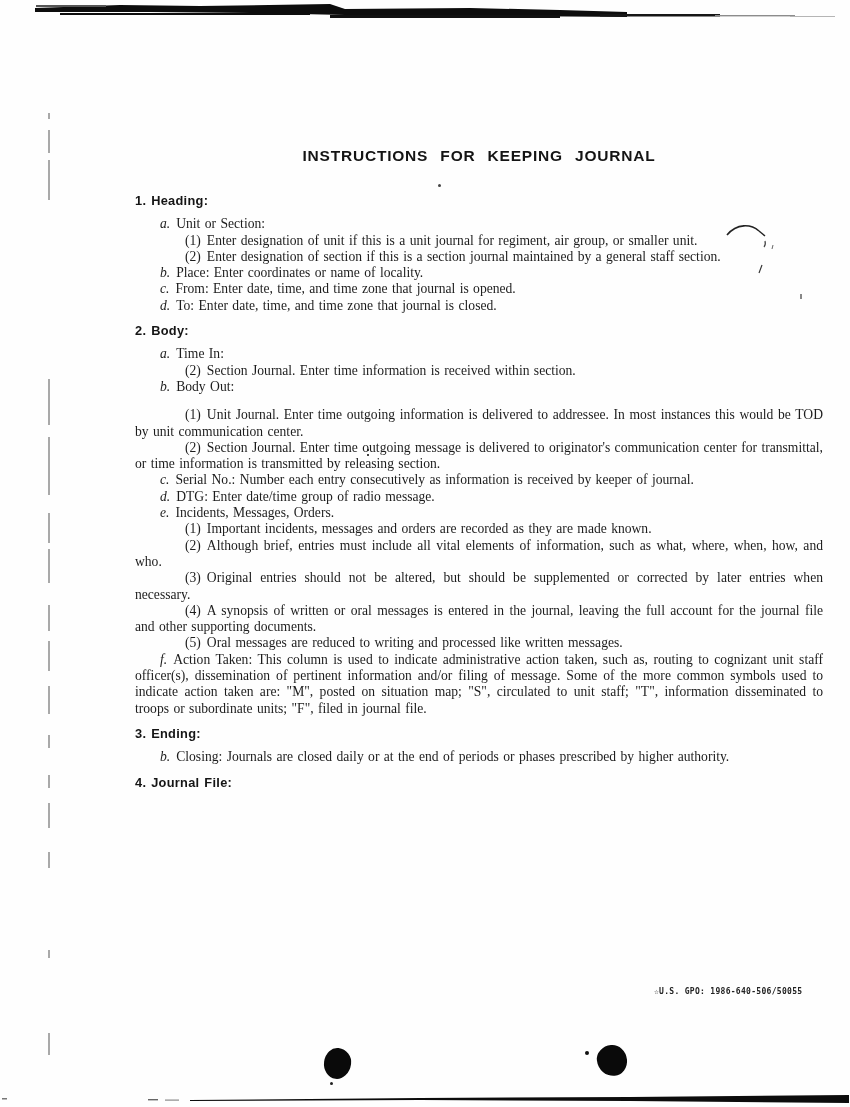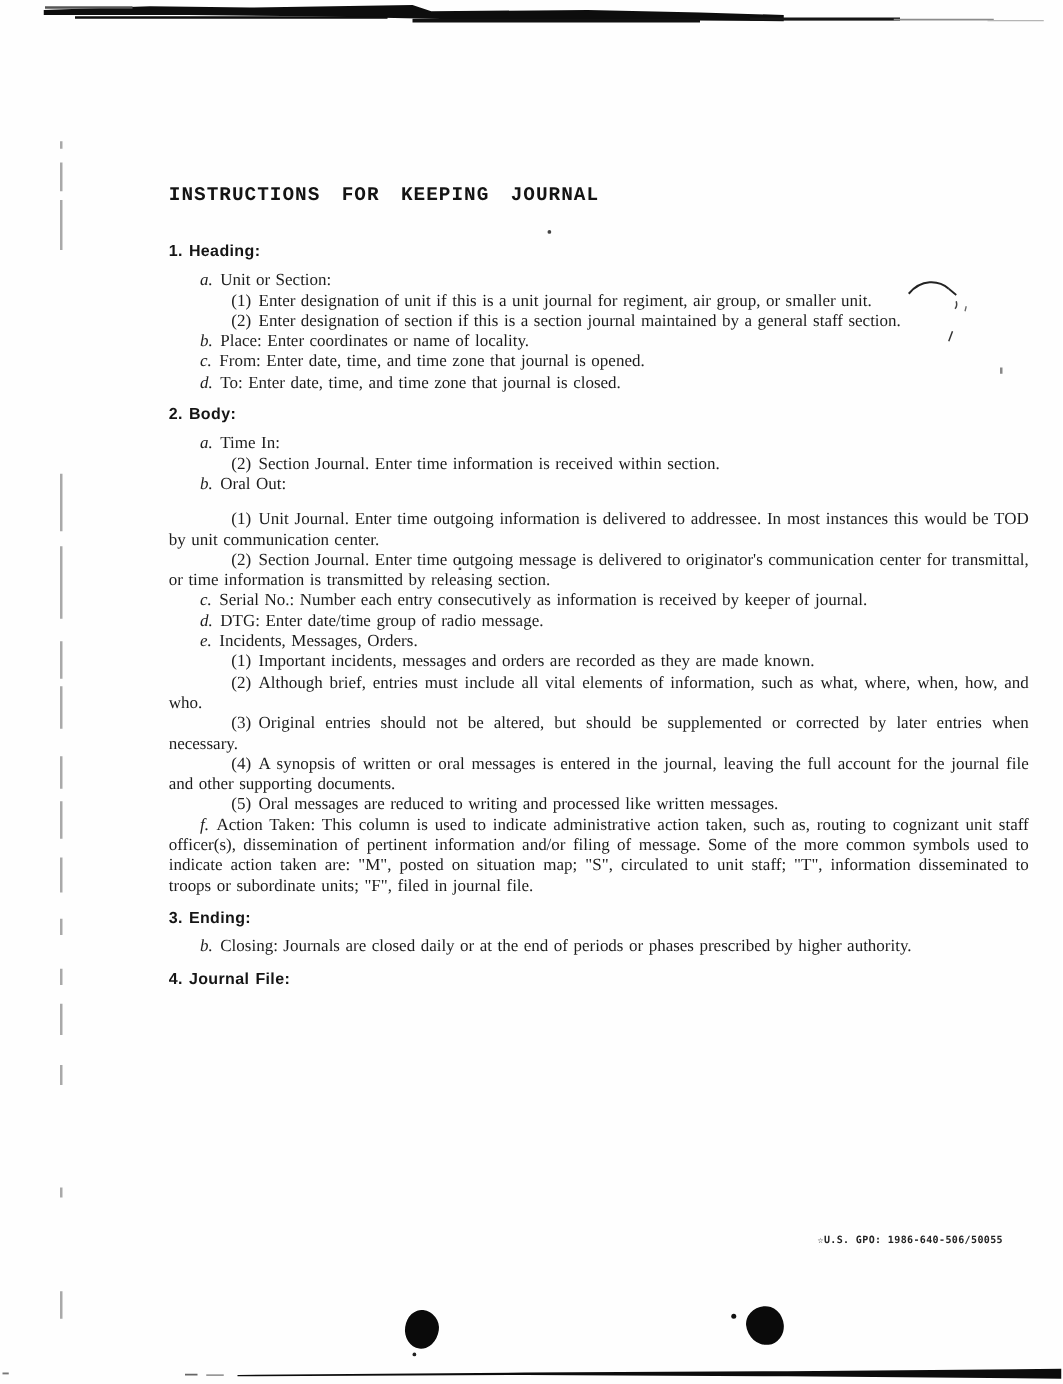--- a/index.html
+++ b/index.html
@@ -2,21 +2,21 @@
 <html><head>
 <meta charset="utf-8">
 <style>
   html,body{margin:0;padding:0;background:#fff;}
   .page{
     position:relative;width:850px;height:1107px;background:#fefefe;
     font-family:"Liberation Serif",serif;color:#1c1c1c;overflow:hidden;
   }
   .title{
     position:absolute;left:135px;top:147px;width:688px;margin:0;
-    font-family:Liberation Mono, monospace;
+    text-align:center;font-family:Liberation Sans, sans-serif;
     font-size:15.5px;font-weight:bold;letter-spacing:.8px;word-spacing:7px;color:#141414;
   }
   .content{
     position:absolute;left:135px;top:181px;width:688px;
     font-size:13.6px;line-height:16.3px;text-align:justify;word-spacing:1px;margin-top:12px;
   }
   .para{margin:0;}
   .para.h1{
     font-family:"Liberation Sans",sans-serif;font-weight:bold;font-size:12.8px;
     letter-spacing:.3px;margin:9px 0 7px;text-align:left;color:#151515;
@@ -94,21 +94,21 @@
       <p class="para h1 first">1. Heading:</p>
       <p class="para item"><span class="label">a.</span><span>Unit or Section:</span></p>
       <p class="para sub"><span class="label">(1)</span><span>Enter designation of unit if this is a unit journal for regiment, air group, or smaller unit.</span></p>
       <p class="para sub"><span class="label">(2)</span><span>Enter designation of section if this is a section journal maintained by a general staff section.</span></p>
       <p class="para item"><span class="label">b.</span><span>Place: Enter coordinates or name of locality.</span></p>
       <p class="para item"><span class="label">c.</span><span>From: Enter date, time, and time zone that journal is opened.</span></p>
       <p class="para item"><span class="label">d.</span><span>To: Enter date, time, and time zone that journal is closed.</span></p>
       <p class="para h1">2. Body:</p>
       <p class="para item"><span class="label">a.</span><span>Time In:</span></p>
       <p class="para sub"><span class="label">(2)</span><span>Section Journal.  Enter time information is received within section.</span></p>
-      <p class="para item"><span class="label">b.</span><span>Oral Out:</span></p>
+      <p class="para item"><span class="label">b.</span><span>Body Out:</span></p>
       <p class="para sub gap"><span class="label">(1)</span><span>Unit Journal.  Enter time outgoing information is delivered to addressee.  In most instances this would be TOD by unit communication center.</span></p>
       <p class="para sub"><span class="label">(2)</span><span>Section Journal.  Enter time outgoing message is delivered to originator's communication center for transmittal, or time information is transmitted by releasing section.</span></p>
       <p class="para item"><span class="label">c.</span><span>Serial No.: Number each entry consecutively as information is received by keeper of journal.</span></p>
       <p class="para item"><span class="label">d.</span><span>DTG: Enter date/time group of radio message.</span></p>
       <p class="para item"><span class="label">e.</span><span>Incidents, Messages, Orders.</span></p>
       <p class="para sub"><span class="label">(1)</span><span>Important incidents, messages and orders are recorded as they are made known.</span></p>
       <p class="para sub"><span class="label">(2)</span><span>Although brief, entries must include all vital elements of information, such as what, where, when, how, and who.</span></p>
       <p class="para sub"><span class="label">(3)</span><span>Original entries should not be altered, but should be supplemented or corrected by later entries when necessary.</span></p>
       <p class="para sub"><span class="label">(4)</span><span>A synopsis of written or oral messages is entered in the journal, leaving the full account for the journal file and other supporting documents.</span></p>
       <p class="para sub"><span class="label">(5)</span><span>Oral messages are reduced to writing and processed like written messages.</span></p>

